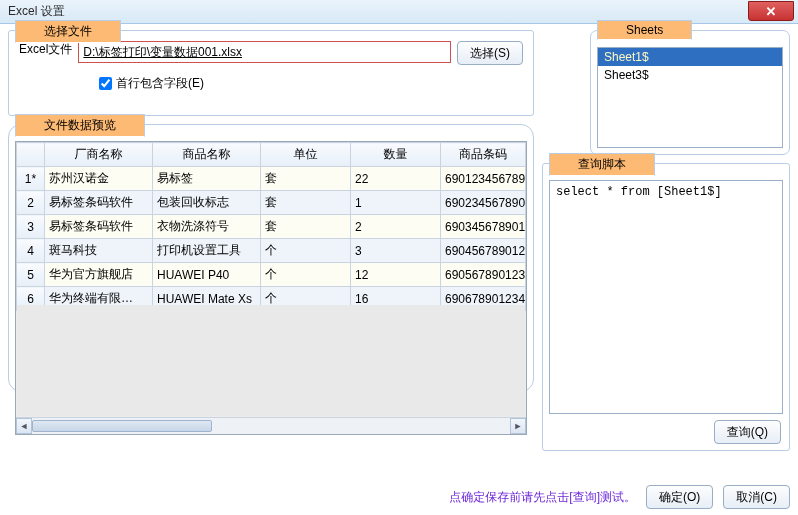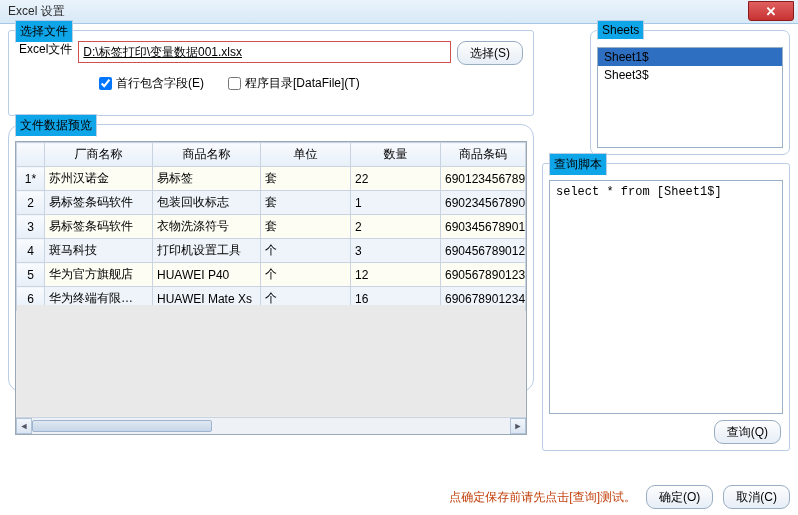--- a/index.html
+++ b/index.html
@@ -44,43 +44,43 @@
   fieldset.tabbox {
     border:1px solid #b9cde5;
     border-radius: 3px;
     margin: 0 0 8px 0;
     padding: 10px 10px;
     position: relative;
   }
   .tab-label {
     position:absolute;
     top:-11px; left:6px;
-    background:#0ea5e9;
+    background:#fdba74;
     border:1px solid #b9cde5;
     border-bottom:1px solid #fff;
-    padding:2px 4px;
+    padding:2px 28px;
     font-size:12px;
   }
 
   .file-row { display:flex; align-items:flex-start; gap:6px; }
   .file-row label { white-space:nowrap; }
   .file-row input[type=text] {
     flex:1;
     height:22px;
     border:1px solid #d05050;
     padding:2px 4px;
     font-size:12px;
     text-decoration:underline;
   }
   .btn {
     height:24px;
     padding: 2px 12px;
     background: linear-gradient(#fdfdfd,#e7eef7);
     border:1px solid #99adc4;
-    border-radius:9px;
+    border-radius:4px;
     font-size:12px;
     cursor:pointer;
     white-space:nowrap;
   }
   .checks { margin-top:10px; display:flex; gap:24px; padding-left:80px;}
   .checks label { display:flex; align-items:center; gap:4px; }
   .checks input { margin:0; }
 
   .preview-box {
     border:1px solid #b9cde5;
@@ -174,21 +174,21 @@
     background:#fff;
     overflow:hidden;
   }
   .listbox .item {
     padding:2px 6px;
     font-size:12px;
     cursor:default;
   }
   .listbox .item.selected {
     background:#2f6fc1;
-    color:#000000;
+    color:#fef9c3;
   }
 
   .script-box {
     border:1px solid #b9cde5;
     border-radius:3px;
     height:288px;
     position:relative;
     padding-top:10px;
   }
   .script-area {
@@ -208,21 +208,21 @@
   }
 
   .footer {
     position:absolute;
     bottom:6px;
     right:8px;
     display:flex;
     align-items:center;
     gap:10px;
   }
-  .footer .hint { color:#c2410c; }
+  .footer .hint { color:#6d28d9; }
   .watermark {
     position:absolute;
     right:6px; bottom:30px;
     color:rgba(80,95,110,.28);
     font-size:13px;
     letter-spacing:1px;
     pointer-events:none;
   }
 </style>
 </head>
@@ -242,24 +242,20 @@
       <div class="tab-label">选择文件</div>
       <div class="file-row">
         <label>Excel文件</label>
         <input type="text" value="D:\标签打印\变量数据001.xlsx" style="">
         <button class="btn">选择(S)</button>
       </div>
       <div class="checks">
         <label>
           <input type="checkbox" checked="" style="">
           <span>首行包含字段(E)</span>
-        </label>
-        <label>
-          <input type="checkbox" style="">
-          <span>程序目录[DataFile](T)</span>
         </label>
       </div>
     </fieldset>
 
     <div class="preview-box">
       <div class="tab-label">文件数据预览</div>
       <div class="grid-wrap">
         <table class="grid">
           <colgroup>
             <col style="width:28px">

